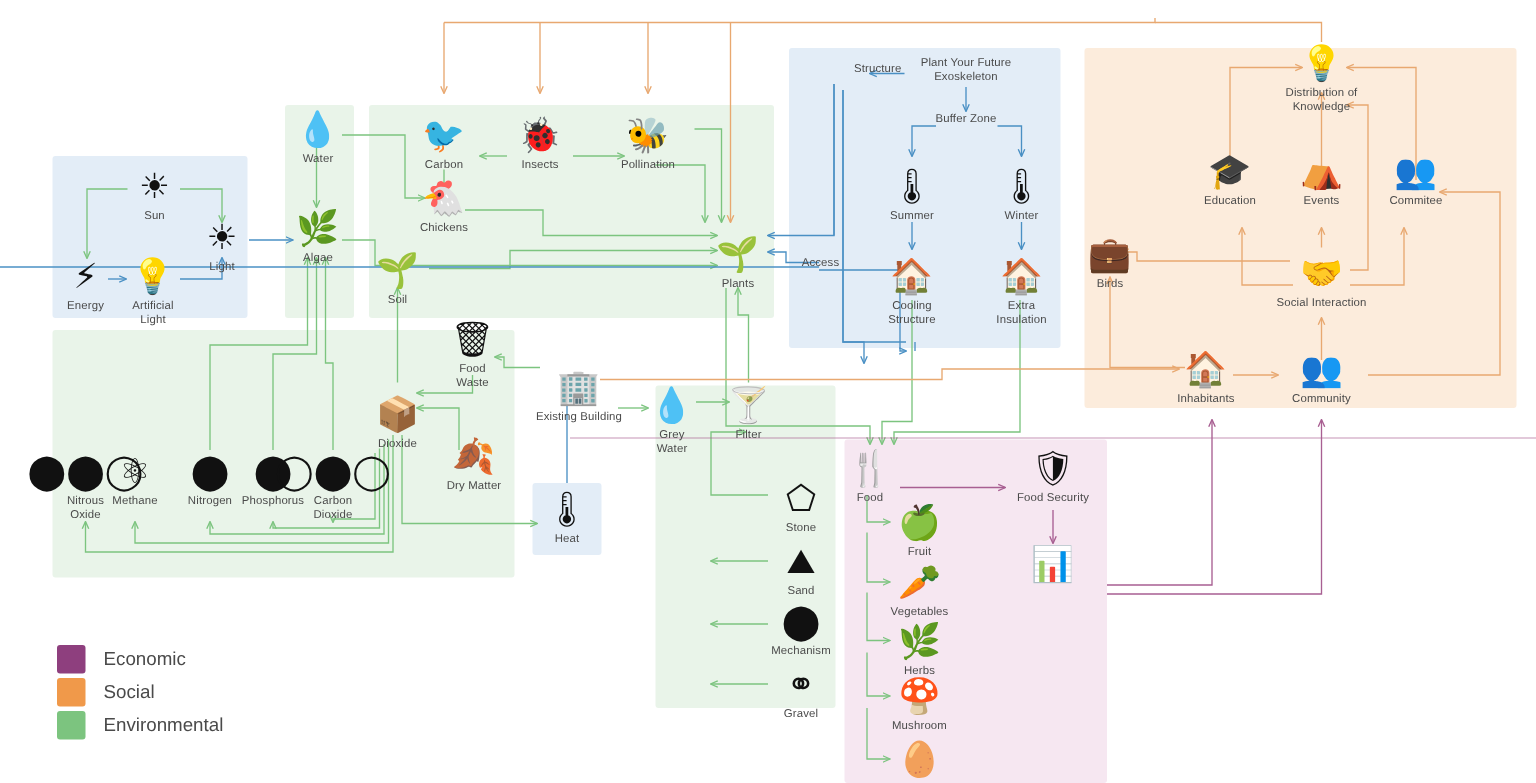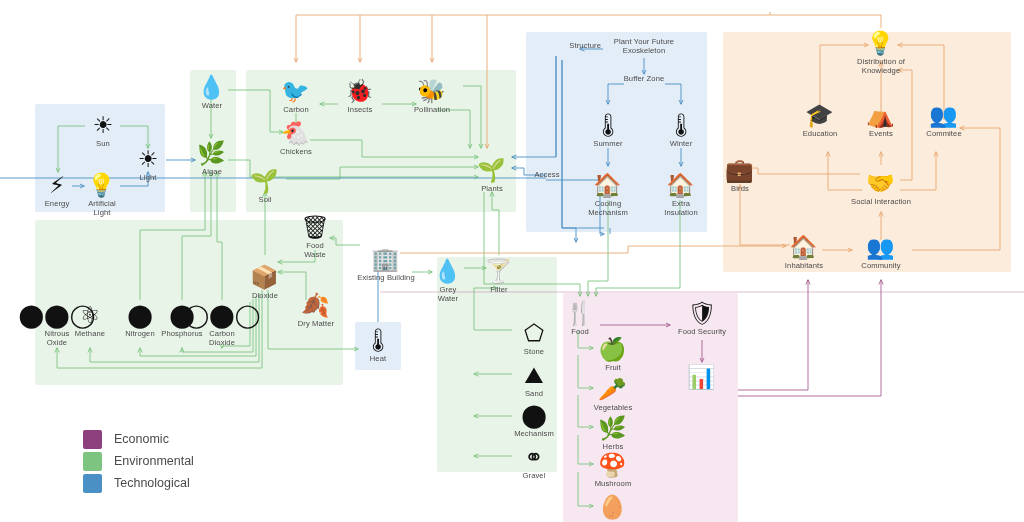--- a/index.html
+++ b/index.html
@@ -47,21 +47,21 @@
     font-size:7.6px;
     line-height:8.8px;
     color:#4a4a4a;
     letter-spacing:.1px;
     white-space:pre-line;
   }
   .node.wide{width:108px;}
   .node.txtonly .lbl{font-size:7.6px;}
 
   
-  #legend{position:absolute;left:38px;top:428px;margin-left:45px;}
+  #legend{position:absolute;left:38px;top:428px;}
   .lg-row{display:flex;align-items:center;height:22px;margin-bottom:0px;}
   .lg-sw{width:19px;height:19px;border-radius:2px;margin-right:12px;flex:0 0 auto;}
   .lg-tx{font-size:12.5px;color:#4a4a4a;}
 </style>
 </head>
 <body>
 
 <div id="canvas">
 
   <div class="panel tech" style="left:35px;top:104px;width:130px;height:108px;"></div>
@@ -288,21 +288,21 @@
     <span class="glyph">🌡</span>
     <span class="lbl">Summer</span>
   </div>
   <div class="node" style="left:681px;top:110px;">
     <span class="glyph">🌡</span>
     <span class="lbl">Winter</span>
   </div>
   <div class="node" style="left:608px;top:170px;">
     <span class="glyph">🏠</span>
     <span class="lbl">Cooling
-Mechanism</span>
+Structure</span>
   </div>
   <div class="node" style="left:681px;top:170px;">
     <span class="glyph">🏠</span>
     <span class="lbl">Extra
 Insulation</span>
   </div>
 
   <div class="node" style="left:881px;top:28px;">
     <span class="glyph">💡</span>
     <span class="lbl">Distribution of
@@ -439,22 +439,22 @@
     <span class="glyph">🥚</span>
 
   </div>
 
   <div id="legend">
     <div class="lg-row">
       <span class="lg-sw" style="background:#8e3f7e;"></span>
       <span class="lg-tx">Economic</span>
     </div>
     <div class="lg-row">
+      <span class="lg-sw" style="background:#f0994a;"></span>
+      <span class="lg-tx">Social</span>
+    </div>
+    <div class="lg-row">
       <span class="lg-sw" style="background:#7cc47f;"></span>
       <span class="lg-tx">Environmental</span>
     </div>
-    <div class="lg-row">
-      <span class="lg-sw" style="background:#4a90c4;"></span>
-      <span class="lg-tx">Technological</span>
-    </div>
   </div>
 
 </div>
 
 </body></html>

